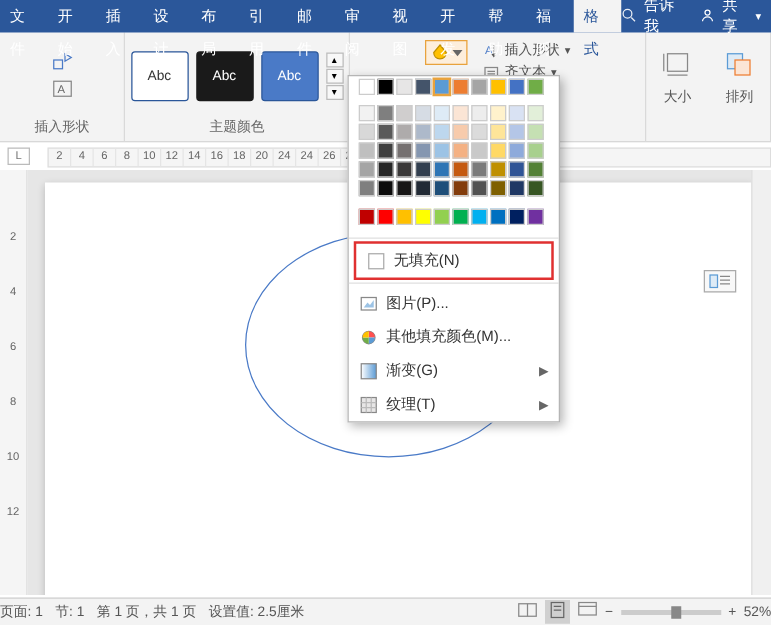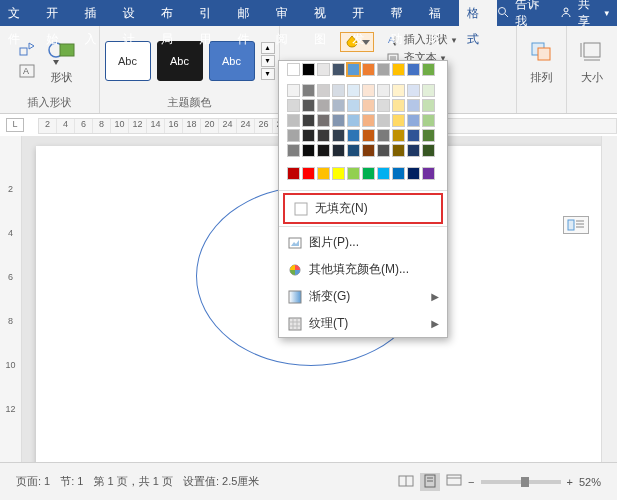--- a/index.html
+++ b/index.html
@@ -38,21 +38,21 @@
 
 .doc-area { display: flex; height: 340px; }
 .vruler { width: 22px; background: #f5f5f5; border-right: 1px solid #ddd; display: flex; flex-direction: column; font-size: 9px; color: #666; padding-top: 4px; }
 .vruler .tick { height: 22px; display: flex; align-items: flex-start; justify-content: center; }
 .page-wrap { flex: 1; background: #e6e6e6; padding: 10px 14px; overflow: hidden; position: relative; }
 .page { background: #fff; width: 100%; height: 340px; box-shadow: 0 2px 6px rgba(0,0,0,.2); position: relative; }
 .circle { position: absolute; left: 160px; top: 40px; width: 230px; height: 180px; border: 1px solid #4a7ac7; border-radius: 50%; }
 .scrollbar-v { position: absolute; right: 0; top: 0; width: 16px; bottom: 0; background: #f0f0f0; border-left: 1px solid #ddd; }
 
 
-.statusbar { position: absolute; bottom: 0; left: 0; right: 0; height: 38px; background: #f3f3f3; border-top: 1px solid #d0d0d0; display: flex; align-items: center; font-size: 11px; color: #555; padding: 0 16px; gap: 10px; }
+.statusbar { position: absolute; bottom: 0; left: 0; right: 0; height: 22px; background: #f3f3f3; border-top: 1px solid #d0d0d0; display: flex; align-items: center; font-size: 11px; color: #555; padding: 0 0; gap: 10px; }
 .statusbar .right { margin-left: auto; display: flex; align-items: center; gap: 6px; }
 .zoom-slider { width: 80px; height: 4px; background: #ccc; position: relative; }
 .zoom-slider::after { content: ""; position: absolute; left: 50%; top: -3px; width: 8px; height: 10px; background: #888; }
 
 
 .color-dropdown { position: absolute; left: 278px; top: 60px; width: 170px; background: #fff; border: 1px solid #b5b5b5; box-shadow: 2px 3px 8px rgba(0,0,0,.3); z-index: 100; }
 .cd-title { padding: 4px 8px; font-size: 12px; color: #444; }
 .color-grid { padding: 2px 8px 6px; display: grid; grid-template-columns: repeat(10, 13px); gap: 2px; }
 .color-grid.shades { grid-template-rows: repeat(5, 13px); }
 .swatch { width: 13px; height: 13px; border: 1px solid #ccc; }
@@ -112,30 +112,20 @@
     <div class="content">
       <div class="small-icons">
         <svg width="18" height="18" viewBox="0 0 18 18">
             <rect x="2" y="7" width="7" height="7" fill="none" stroke="#4a7ac7"></rect>
             <polygon points="11,2 16,5 11,8" fill="none" stroke="#4a7ac7"></polygon>
           </svg>
         <svg width="18" height="18" viewBox="0 0 18 18">
             <rect x="2" y="2" width="14" height="12" fill="none" stroke="#888"></rect>
             <text x="5" y="11" font-size="9" fill="#666">A</text>
           </svg>
-      </div>
-      <div class="big-btn">
-        <div class="icon-box">
-          <svg width="32" height="28" viewBox="0 0 32 28">
-              <circle cx="10" cy="12" r="7" fill="none" stroke="#4a7ac7" stroke-width="1.5"></circle>
-              <rect x="14" y="6" width="14" height="12" fill="#70ad47" stroke="#548235"></rect>
-              <polygon points="7,22 13,22 10,27" fill="#555"></polygon>
-            </svg>
-        </div>
-        <span class="lbl">形状</span>
       </div>
     </div>
     <div class="label">插入形状</div>
   </div>
 
   <div class="group" style="width:180px">
     <div class="content">
       <div class="shape-style white">Abc</div>
       <div class="shape-style black">Abc</div>
       <div class="shape-style blue">Abc</div>
@@ -179,46 +169,46 @@
           <span class="dot"><svg width="14" height="14" viewBox="0 0 14 14">
                 <path d="M4 7a3 3 0 016 0M4 7a3 3 0 006 0" fill="none" stroke="#888"></path>
               </svg></span>
           <span>建链接</span>
         </div>
       </div>
     </div>
     <div class="label" style="margin-left:70px">文本</div>
   </div>
 
-  <div class="group" style="width:50px">
-    <div class="content">
-      <div class="big-btn">
-        <div class="icon-box">
-          <svg width="28" height="26" viewBox="0 0 28 26">
-              <rect x="4" y="4" width="12" height="12" fill="#deebf6" stroke="#5b9bd5"></rect>
-              <rect x="10" y="9" width="12" height="12" fill="#fbe5d5" stroke="#ed7d31"></rect>
-            </svg>
-        </div>
-        <span class="lbl">排列</span>
-      </div>
-    </div>
-    <div class="label"></div>
-  </div>
-
   <div class="group" style="width:50px;border-right:none">
     <div class="content">
       <div class="big-btn">
         <div class="icon-box">
           <svg width="28" height="26" viewBox="0 0 28 26">
               <rect x="6" y="4" width="16" height="14" fill="none" stroke="#888"></rect>
               <line x1="3" y1="4" x2="3" y2="18" stroke="#888"></line>
               <line x1="6" y1="21" x2="22" y2="21" stroke="#888"></line>
             </svg>
         </div>
         <span class="lbl">大小</span>
+      </div>
+    </div>
+    <div class="label"></div>
+  </div>
+
+  <div class="group" style="width:50px">
+    <div class="content">
+      <div class="big-btn">
+        <div class="icon-box">
+          <svg width="28" height="26" viewBox="0 0 28 26">
+              <rect x="4" y="4" width="12" height="12" fill="#deebf6" stroke="#5b9bd5"></rect>
+              <rect x="10" y="9" width="12" height="12" fill="#fbe5d5" stroke="#ed7d31"></rect>
+            </svg>
+        </div>
+        <span class="lbl">排列</span>
       </div>
     </div>
     <div class="label"></div>
   </div>
 </div>
 
 <div class="ruler-area">
   <div style="position:absolute;left:6px;top:4px;width:18px;height:14px;border:1px solid #bbb;background:#fff;font-size:9px;text-align:center;color:#777">L</div>
   <div class="hruler" id="hruler">
       <div class="tick">2</div>

